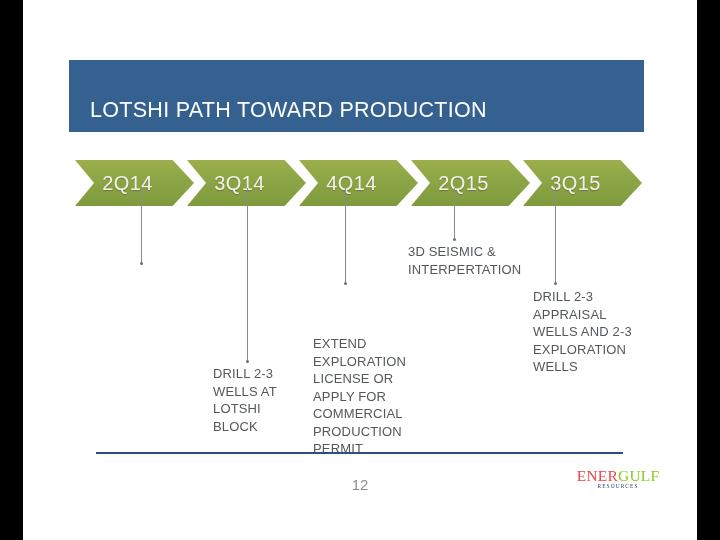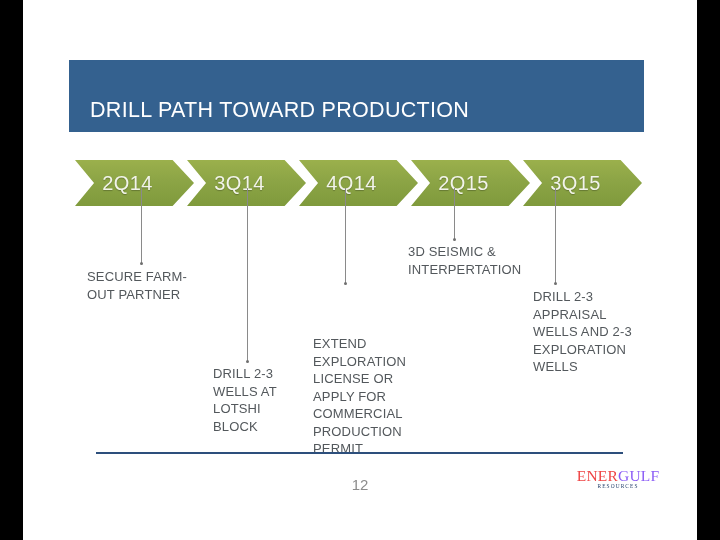--- a/index.html
+++ b/index.html
@@ -170,40 +170,40 @@
     text-align: center;
   }
   #logo-wordmark {
     font-family: "Liberation Serif", serif;
     font-size: 15.5px;
     line-height: 16px;
     letter-spacing: 0.2px;
     white-space: nowrap;
   }
   #logo-ener  { color: #ef4444; }
-  #logo-gulf  { color: #8b5cf6; text-align: right; }
+  #logo-gulf  { color: #84cc16; text-align: right; }
   #logo-sub {
     font-family: "Liberation Serif", serif;
     font-size: 5.4px;
     letter-spacing: 1.1px;
     color: #25406b;
     margin-top: -1px;
   }
 </style>
 </head>
 <body>
 
 <div id="slide-root">
 
   <div id="slide-canvas"></div>
   <div class="blackstrip" id="strip-left"></div>
   <div class="blackstrip" id="strip-right"></div>
 
   <div id="title-bar">
-    <div id="title-text">DRILL PATH TOWARD PRODUCTION</div>
+    <div id="title-text">LOTSHI PATH TOWARD PRODUCTION</div>
   </div>
 
   <div id="chevron-band">
 
     <div class="chev first" style="left:0px">
       <div class="shape"></div>
       <div class="lbl">2Q14</div>
     </div>
     <div class="chev" style="left:112px">
       <div class="shape"></div>
@@ -248,22 +248,20 @@
       <div class="fade"></div>
     </div>
   </div>
 
   <div class="connector" style="left:141px; top:188px; height:76px;"></div>
   <div class="connector" style="left:247px; top:188px; height:174px;"></div>
   <div class="connector" style="left:345px; top:188px; height:96px;"></div>
   <div class="connector" style="left:454px; top:188px; height:52px;"></div>
   <div class="connector" style="left:555px; top:188px; height:96px;"></div>
 
-  <div class="callout" style="left:87px;  top:268px; width:120px;">SECURE FARM-
-OUT PARTNER</div>
 
   <div class="callout" style="left:213px; top:365px; width:95px;">DRILL 2-3
 WELLS AT
 LOTSHI
 BLOCK</div>
 
   <div class="callout" style="left:313px; top:287px; width:110px;margin-top:48px;">EXTEND
 EXPLORATION
 LICENSE OR
 APPLY FOR

